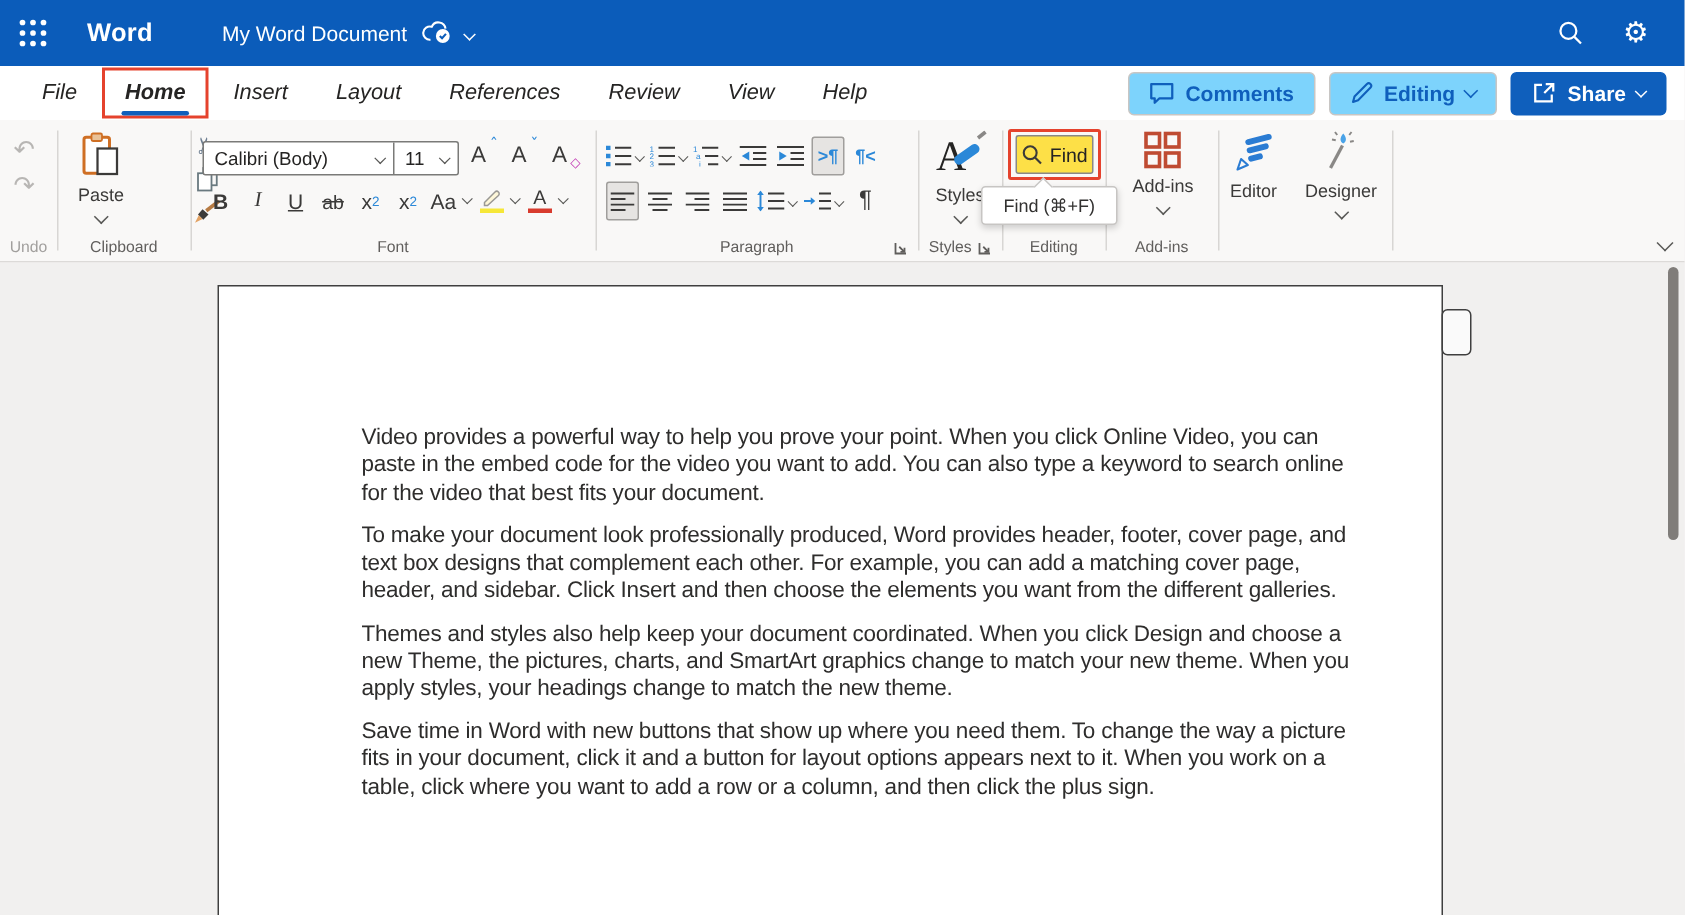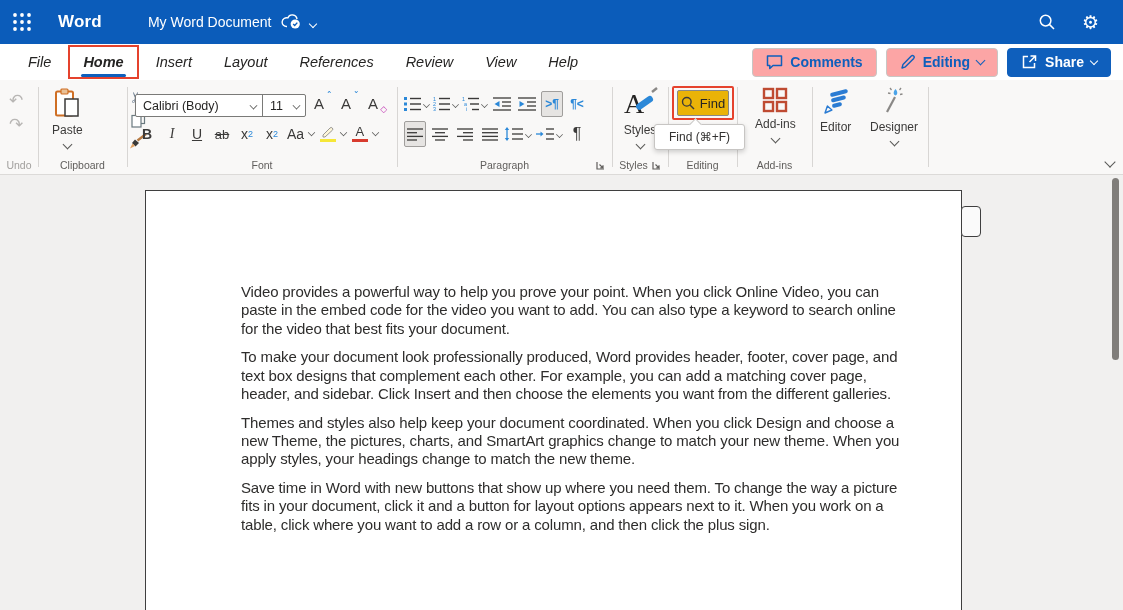--- a/index.html
+++ b/index.html
@@ -29,21 +29,21 @@
   .tabs { display:flex; align-items:stretch; height:36px; padding-left:12px; }
   .tab { position:relative; display:flex; align-items:center; padding:0 16px; font-size:14.5px;
     color:#252423; cursor:pointer;font-style:italic; }
   .tab.active { font-weight:700; }
   .tab.active::after { content:""; position:absolute; left:14px; right:14px; bottom:3px; height:3px;
     background:#0f5fbc; border-radius:2px; }
   .tab.hl { outline:2px solid #e5422d; outline-offset:-3px; }
   .menu-actions { margin-left:auto; display:flex; align-items:center; gap:9px; padding-right:12px; }
   .mbtn { height:29px; display:flex; align-items:center; gap:7px; padding:0 13px; border-radius:4px;
     font-size:14px; font-weight:600; cursor:pointer; }
-  .mbtn.outline { border:1px solid #c8c6c4; color:#0f5fbc; background:#fca5a5; }
+  .mbtn.outline { border:1px solid #c8c6c4; color:#0f5fbc; background:#7dd3fc; }
   .mbtn.solid { background:#0f5fbc; color:#fff; border:1px solid #0f5fbc; }
 
   
   .ribbon { position:absolute; left:0; top:80px; width:1123px; height:95px; background:#f9f8f7;
     border-bottom:1px solid #dcdad8; }
   .grp { position:absolute; top:0; height:95px; }
   .vdiv { position:absolute; top:7px; height:80px; width:1px; background:#d8d6d4; }
   .grplabel { position:absolute; bottom:4px; left:0; right:0; text-align:center; font-size:10.5px;
     color:#605e5c; display:flex; justify-content:center; align-items:center; gap:4px; }
   .grplabel.disabled { color:#a19f9d; }
@@ -81,21 +81,21 @@
   
   .pararow { position:absolute; left:7px; display:flex; align-items:center; gap:3px; height:26px; }
   .pbtn { height:26px; min-width:22px; display:inline-flex; align-items:center; justify-content:center;
     gap:2px; cursor:pointer; }
   .ltrtxt { font-size:12px; color:#2b88d8; font-weight:600; white-space:nowrap; }
   .pilcrow { font-size:16px; color:#3b3a39; }
 
   
   .findredbox { position:absolute; left:4px; top:6px; width:62px; height:34px; border:2px solid #e5422d;
     border-radius:2px; }
-  .findbtn { position:absolute; left:9px; top:10px; width:52px; height:26px; background:#eab308;
+  .findbtn { position:absolute; left:9px; top:10px; width:52px; height:26px; background:#fde047;
     border:1px solid #8a8886; border-radius:2px; display:flex; align-items:center; justify-content:center;
     gap:5px; font-size:13px; color:#252423; cursor:pointer; }
   .tooltip { position:absolute; left:-14px; top:44px; width:91px; height:26px; background:#fff;
     border:1px solid #c7c5c3; border-radius:3px; box-shadow:0 2px 5px rgba(0,0,0,.18);
     display:flex; align-items:center; justify-content:center; font-size:12px; color:#323130; z-index:30; }
   .tooltip::before { content:""; position:absolute; top:-5px; left:36px; width:8px; height:8px;
     background:#fff; border-left:1px solid #c7c5c3; border-top:1px solid #c7c5c3; transform:rotate(45deg); }
 
   
   .canvas { position:absolute; left:0; top:175px; width:1123px; height:435px; background:#f1f0ef; overflow:hidden; }

